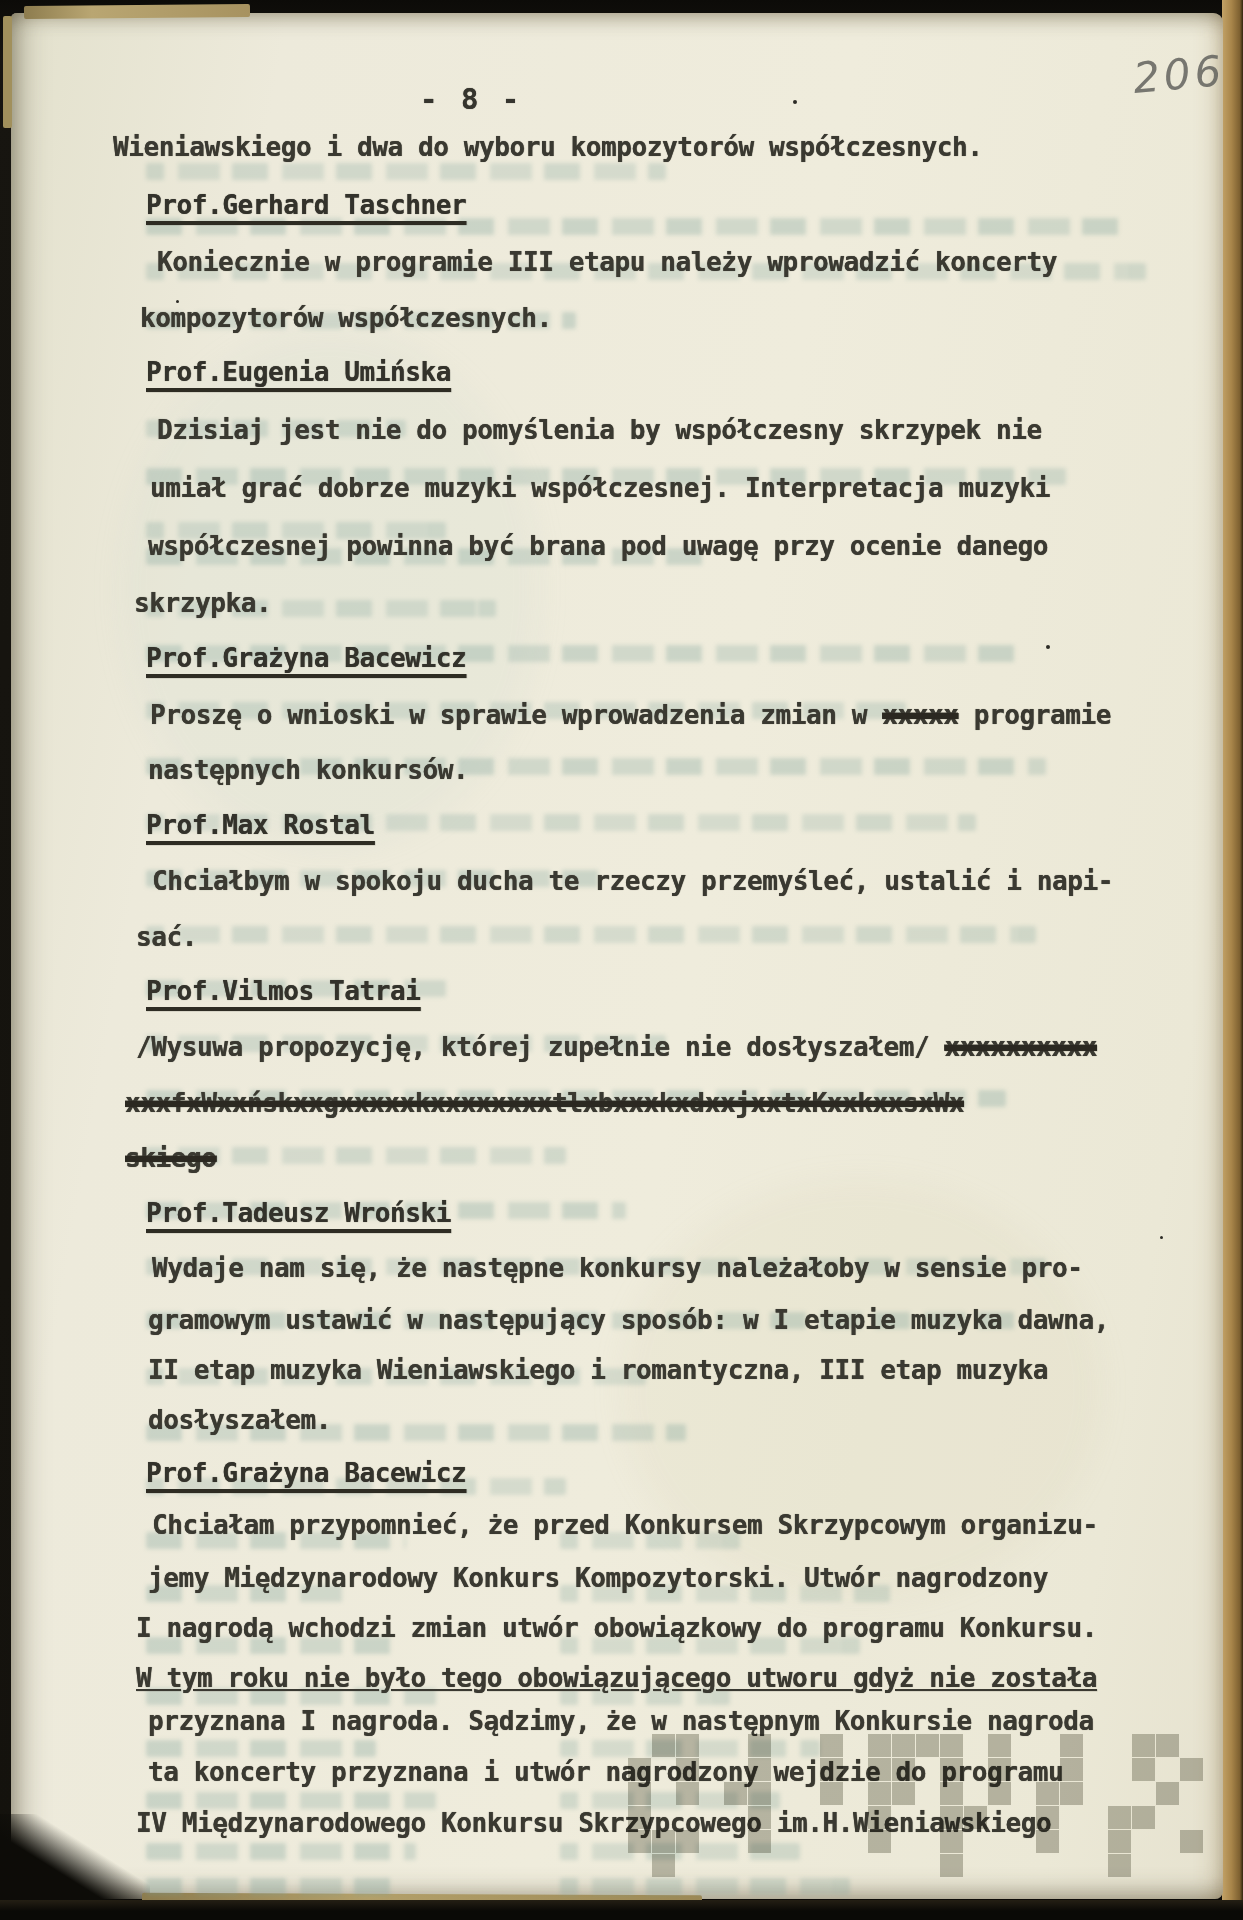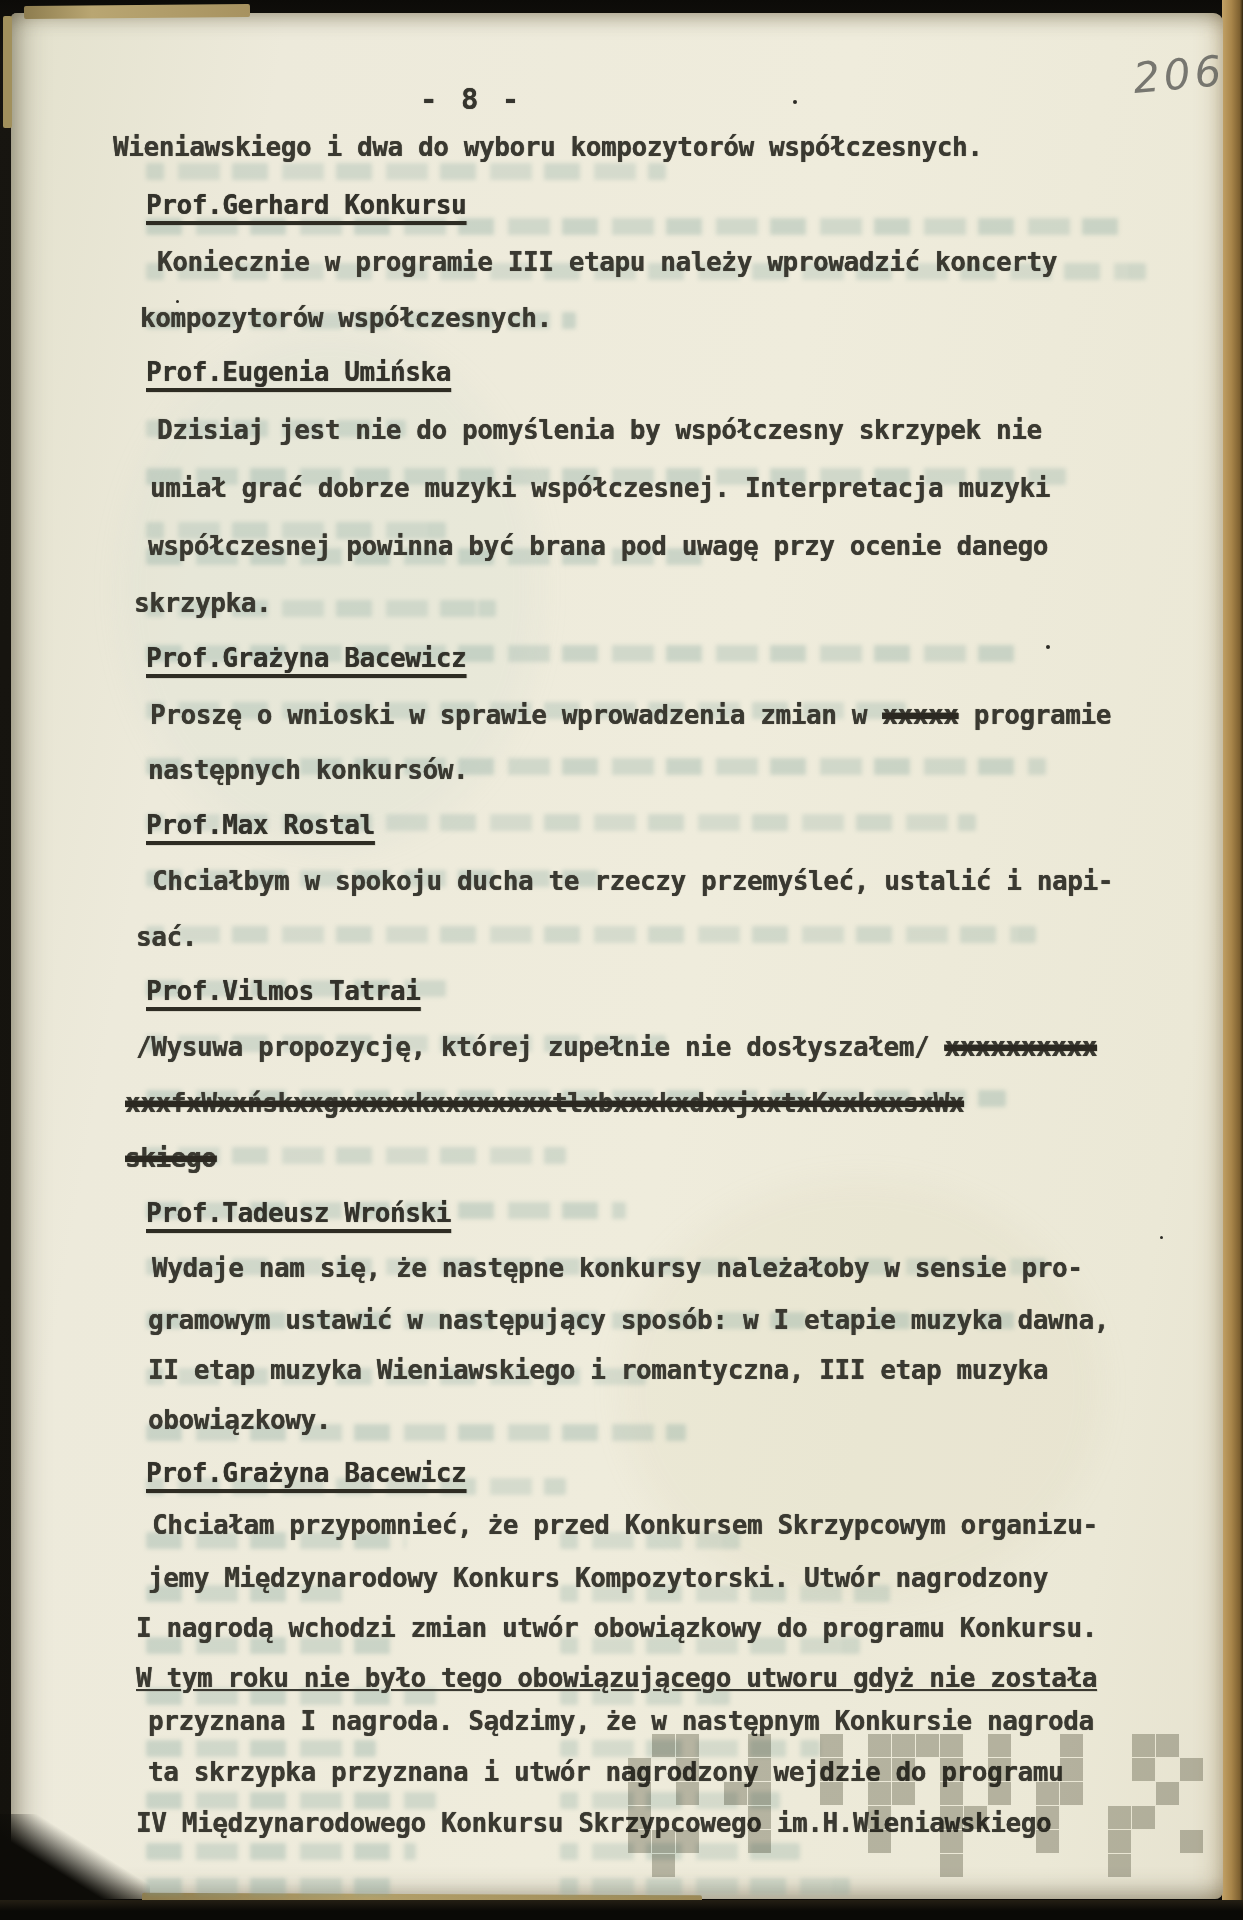--- a/index.html
+++ b/index.html
@@ -98,21 +98,21 @@
       <div class="ghost" style="top: 1792px; left: 146px; width: 290px;"></div>
       <div class="ghost" style="top: 1792px; left: 560px; width: 220px;"></div>
       <div class="ghost" style="top: 1843px; left: 146px; width: 270px;"></div>
       <div class="ghost" style="top: 1843px; left: 560px; width: 240px;"></div>
       <div class="ghost" style="top: 1878px; left: 146px; width: 250px;"></div>
       <div class="ghost" style="top: 1878px; left: 560px; width: 290px;"></div>
     </div>
 
   <div id="typed">
       <div class="line" style="left: 113px; top: 132px;"><span>Wieniawskiego i dwa do wyboru kompozytorów współczesnych.</span></div>
-      <div class="line header" style="left: 146px; top: 190px;"><span>Prof.Gerhard Konkursu</span></div>
+      <div class="line header" style="left: 146px; top: 190px;"><span>Prof.Gerhard Taschner</span></div>
       <div class="line" style="left: 157px; top: 247px;"><span>Koniecznie w programie III etapu należy wprowadzić koncerty</span></div>
       <div class="line" style="left: 140px; top: 303px;"><span>kompozytorów współczesnych.</span></div>
       <div class="line header" style="left: 146px; top: 357px;"><span>Prof.Eugenia Umińska</span></div>
       <div class="line" style="left: 157px; top: 415px;"><span>Dzisiaj jest nie do pomyślenia by współczesny skrzypek nie</span></div>
       <div class="line" style="left: 150px; top: 473px;"><span>umiał grać dobrze muzyki współczesnej. Interpretacja muzyki</span></div>
       <div class="line" style="left: 148px; top: 531px;"><span>współczesnej powinna być brana pod uwagę przy ocenie danego</span></div>
       <div class="line" style="left: 134px; top: 588px;"><span>skrzypka.</span></div>
       <div class="line header" style="left: 146px; top: 643px;"><span>Prof.Grażyna Bacewicz</span></div>
       <div class="line" style="left: 150px; top: 700px;"><span>Proszę o wnioski w sprawie wprowadzenia zmian w </span><span class="struck">xxxxx</span><span> programie</span></div>
       <div class="line" style="left: 148px; top: 755px;"><span>następnych konkursów.</span></div>
@@ -120,28 +120,28 @@
       <div class="line" style="left: 152px; top: 866px;"><span>Chciałbym w spokoju ducha te rzeczy przemyśleć, ustalić i napi-</span></div>
       <div class="line" style="left: 136px; top: 922px;"><span>sać.</span></div>
       <div class="line header" style="left: 146px; top: 976px;"><span>Prof.Vilmos Tatrai</span></div>
       <div class="line" style="left: 136px; top: 1032px;"><span>/Wysuwa propozycję, której zupełnie nie dosłyszałem/ </span><span class="struck">xxxxxxxxxx</span></div>
       <div class="line" style="left: 125px; top: 1088px;"><span class="struck">xxxfxWxxńskxxgxxxxxkxxxxxxxxtlxbxxxkxdxxjxxtxKxxkxxsxWx</span></div>
       <div class="line" style="left: 125px; top: 1143px;"><span class="struck">skiego</span></div>
       <div class="line header" style="left: 146px; top: 1198px;"><span>Prof.Tadeusz Wroński</span></div>
       <div class="line" style="left: 152px; top: 1253px;"><span>Wydaje nam się, że następne konkursy należałoby w sensie pro-</span></div>
       <div class="line" style="left: 148px; top: 1305px;"><span>gramowym ustawić w następujący sposób: w I etapie muzyka dawna,</span></div>
       <div class="line" style="left: 148px; top: 1355px;"><span>II etap muzyka Wieniawskiego i romantyczna, III etap muzyka</span></div>
-      <div class="line" style="left: 148px; top: 1405px;"><span>obowiązkowy.</span></div>
+      <div class="line" style="left: 148px; top: 1405px;"><span>dosłyszałem.</span></div>
       <div class="line header" style="left: 146px; top: 1458px;"><span>Prof.Grażyna Bacewicz</span></div>
       <div class="line" style="left: 152px; top: 1510px;"><span>Chciałam przypomnieć, że przed Konkursem Skrzypcowym organizu-</span></div>
       <div class="line" style="left: 148px; top: 1563px;"><span>jemy Międzynarodowy Konkurs Kompozytorski. Utwór nagrodzony</span></div>
       <div class="line" style="left: 136px; top: 1613px;"><span>I nagrodą wchodzi zmian utwór obowiązkowy do programu Konkursu.</span></div>
       <div class="line" style="left: 136px; top: 1663px; text-decoration: underline;"><span>W tym roku nie było tego obowiązującego utworu gdyż nie została</span></div>
       <div class="line" style="left: 148px; top: 1706px;"><span>przyznana I nagroda. Sądzimy, że w następnym Konkursie nagroda</span></div>
-      <div class="line" style="left: 148px; top: 1757px;"><span>ta skrzypka przyznana i utwór nagrodzony wejdzie do programu</span></div>
+      <div class="line" style="left: 148px; top: 1757px;"><span>ta koncerty przyznana i utwór nagrodzony wejdzie do programu</span></div>
       <div class="line" style="left: 136px; top: 1808px;"><span>IV Międzynarodowego Konkursu Skrzypcowego im.H.Wieniawskiego</span></div>
     </div>
 
   <div class="pagenum">- 8 -</div>
   <div class="folio">206</div>
 
   <div id="watermark">
       <div class="wm" style="left: 652px; top: 1734px;"></div>
       <div class="wm" style="left: 676px; top: 1734px;"></div>
       <div class="wm" style="left: 748px; top: 1734px;"></div>

